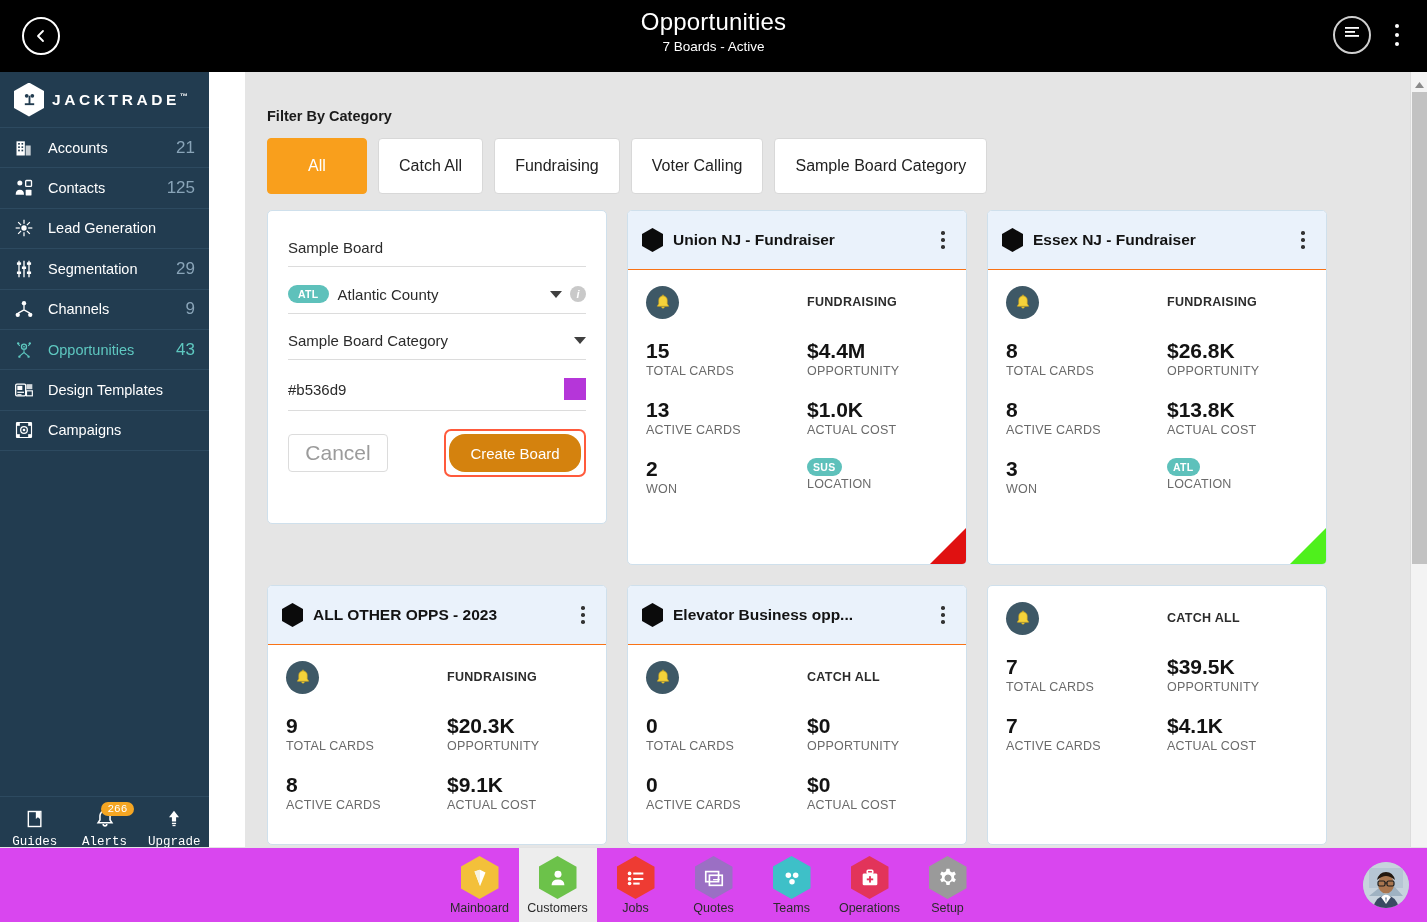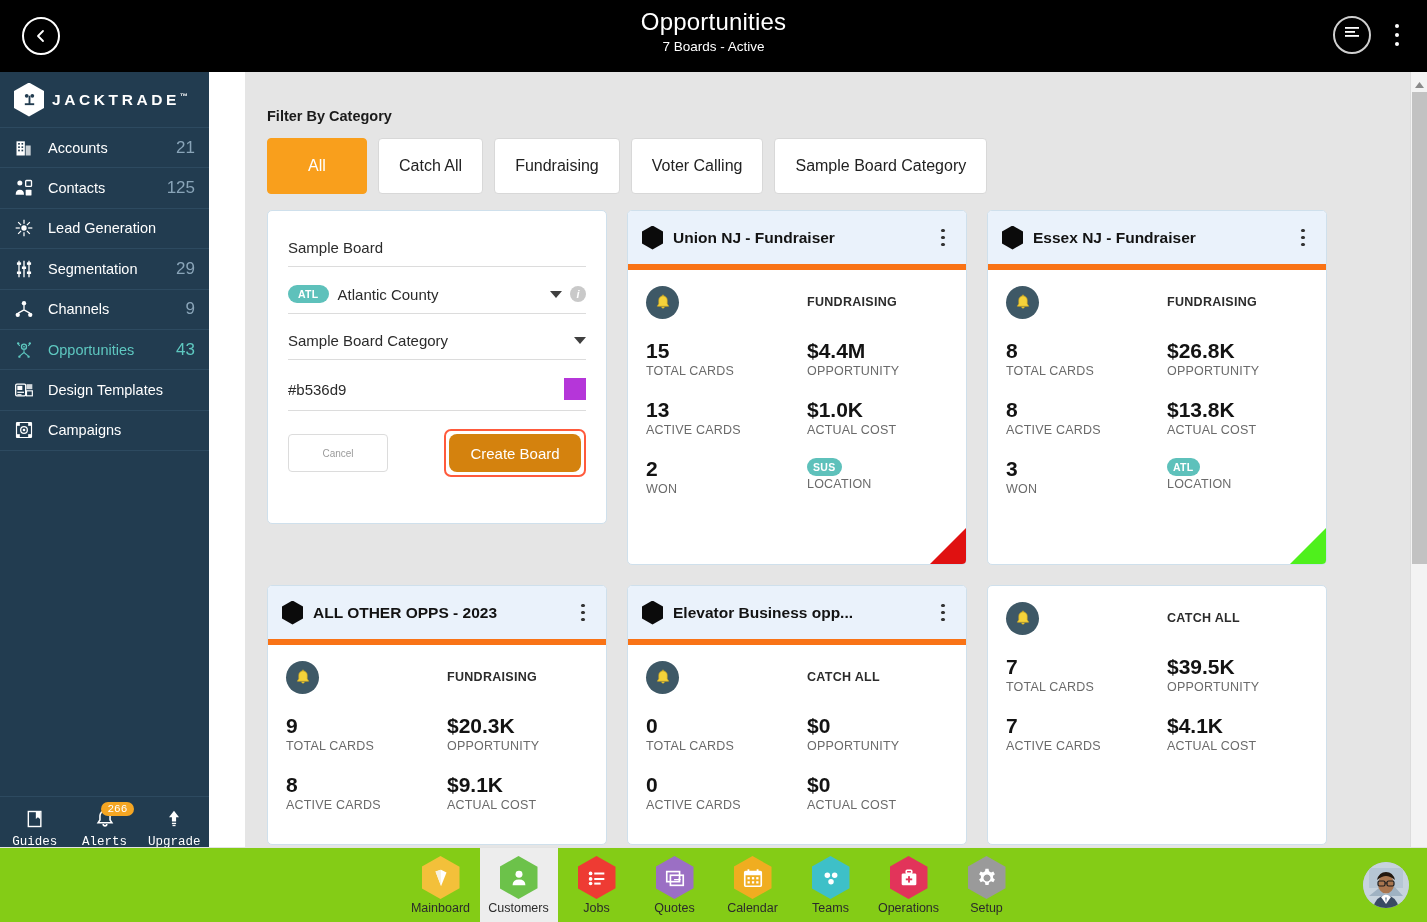--- a/index.html
+++ b/index.html
@@ -128,35 +128,35 @@
     background:#5ec1bb; color:#fff; font-size: 10.5px; font-weight:700;
     border-radius: 11px; padding: 3px 10px; margin-right: 9px; letter-spacing:.3px;
   }
   .caret { width:0;height:0;border-left:6px solid transparent;border-right:6px solid transparent;border-top:7px solid #3f3f3f;}
   .info-i { width:16px;height:16px;border-radius:50%;background:#c9c9c9;color:#fff;font-size:11px;
     display:flex;align-items:center;justify-content:center;font-style:italic;font-weight:700;margin-left:8px;}
   .swatch { width: 22px; height: 22px; background: #b536d9; }
   .form-btns { display:flex; align-items:center; justify-content:space-between; margin-top: 8px;}
   .btn-cancel {
     width: 100px; height: 38px; border:1px solid #dcdcdc; background:#fff;
-    color:#9b9b9b; font-size:10px; border-radius:4px; cursor:pointer;
+    color:#9b9b9b; font-size:21px; border-radius:4px; cursor:pointer;
     font-family:"Liberation Sans",sans-serif;
   }
   .btn-create-wrap { border: 2px solid #ff5a3c; border-radius: 7px; padding: 3px; }
   .btn-create {
     width: 132px; height: 38px; background:#d4820e; color:#fff; font-size:15px;
-    border: none; border-radius:8px; cursor:pointer; font-family:"Liberation Sans",sans-serif;
+    border: none; border-radius:16px; cursor:pointer; font-family:"Liberation Sans",sans-serif;
   }
 
   
   .bcard { width: 340px; height: 355px; background:#fff; border:1px solid #cfe0ec;
     border-radius: 5px; overflow:hidden; position: relative; }
   .bcard.short { height: 260px; }
   .bcard-head {
-    height: 59px; background:#eaf2fb; border-bottom:6px solid #f97316;
+    height: 59px; background:#eaf2fb; border-bottom:1px solid #f97316;
     display:flex; align-items:center; padding: 0 14px;
   }
   .hex-black { width: 21px; height: 24px; background:#0b0b0b; flex:none;
     clip-path: polygon(50% 0%, 100% 25%, 100% 75%, 50% 100%, 0% 75%, 0% 25%); margin-right: 10px;}
   .bcard-title { flex:1; font-size: 15.5px; font-weight:700; color:#131313; white-space:nowrap; overflow:hidden;}
   .kebab { width:18px; display:flex; flex-direction:column; align-items:center; gap:3.5px; cursor:pointer;}
   .kebab i { width:3.5px;height:3.5px;background:#333;border-radius:50%;display:block;}
 
   .bcard-body { padding: 16px 18px 0 18px; position:relative; height: calc(100% - 59px);}
   .brow { display:flex; margin-bottom: 20px; }
@@ -178,21 +178,21 @@
   .vscroll { position:absolute; right:0; top:72px; width: 17px; height: 850px;
     background:#f3f3f3; border-left:1px solid #dcdcdc; }
   .vscroll .arrow-up, .vscroll .arrow-dn { position:absolute; left:3px; width:11px; height:11px; }
   .vscroll .arrow-up { top: 5px; }
   .vscroll .arrow-dn { bottom: 5px; }
   .vthumb { position:absolute; left:1px; top: 20px; width: 15px; height: 472px; background:#c2c2c2;}
 
   
   .bottombar {
     position:absolute; left:0; bottom:0; width: 1427px; height: 75px;
-    background: #84cc16; border-top: 1px solid #e3e3e3;
+    background: #d946ef; border-top: 1px solid #e3e3e3;
   }
   .bottom-nav { position:absolute; left:50%; transform:translateX(-50%); top:0; height:75px; display:flex; }
   .bnav-item { width: 78px; height:75px; display:flex; flex-direction:column;
     align-items:center; justify-content:center; cursor:pointer; }
   .bnav-item.active { background:#ededed; }
   .bnav-hex { width: 38px; height: 43px;
     clip-path: polygon(50% 0%, 100% 25%, 100% 75%, 50% 100%, 0% 75%, 0% 25%);
     display:flex; align-items:center; justify-content:center; }
   .bnav-lb { font-size: 12.5px; color:#2b2b2b; margin-top: 2px; }
   .avatar { position:absolute; right: 18px; top: 14px; width: 46px; height:46px;
@@ -785,39 +785,20 @@
         <span class="bnav-hex" style="background:#9b6fc4">
           <svg width="22" height="22" viewBox="0 0 24 24">
             <rect x="3" y="5" width="14" height="11" fill="none" stroke="#fff" stroke-width="1.8"></rect>
       <rect x="7" y="9" width="14" height="11" fill="none" stroke="#fff" stroke-width="1.8"></rect>
       <path d="M11 13 h5 v-1.5 l2.5 2.2 l-2.5 2.2 V14.5 h-5 Z" fill="#fff"></path>
           </svg>
         </span>
         <span class="bnav-lb">Quotes</span>
       </div>
       <div class="bnav-item">
-        <span class="bnav-hex" style="background:#f0ad20">
-          <svg width="22" height="22" viewBox="0 0 24 24">
-            <rect x="3" y="5" width="18" height="16" rx="1" fill="none" stroke="#fff" stroke-width="1.8"></rect>
-      <rect x="3" y="5" width="18" height="4" fill="#fff"></rect>
-      <g fill="#fff">
-              <rect x="6" y="11" width="2.5" height="2.5"></rect>
-              <rect x="10.8" y="11" width="2.5" height="2.5"></rect>
-              <rect x="15.5" y="11" width="2.5" height="2.5"></rect>
-      <rect x="6" y="15.5" width="2.5" height="2.5"></rect>
-              <rect x="10.8" y="15.5" width="2.5" height="2.5"></rect>
-              <rect x="15.5" y="15.5" width="2.5" height="2.5"></rect>
-            </g>
-      <rect x="6" y="2.5" width="2" height="4" fill="#fff"></rect>
-            <rect x="16" y="2.5" width="2" height="4" fill="#fff"></rect>
-          </svg>
-        </span>
-        <span class="bnav-lb">Calendar</span>
-      </div>
-      <div class="bnav-item">
         <span class="bnav-hex" style="background:#3ec0c8">
           <svg width="22" height="22" viewBox="0 0 24 24">
             <circle cx="8" cy="9" r="3" fill="#fff"></circle>
             <circle cx="16" cy="9" r="3" fill="#fff"></circle>
             <circle cx="12" cy="16" r="3" fill="#fff"></circle>
           </svg>
         </span>
         <span class="bnav-lb">Teams</span>
       </div>
       <div class="bnav-item">

